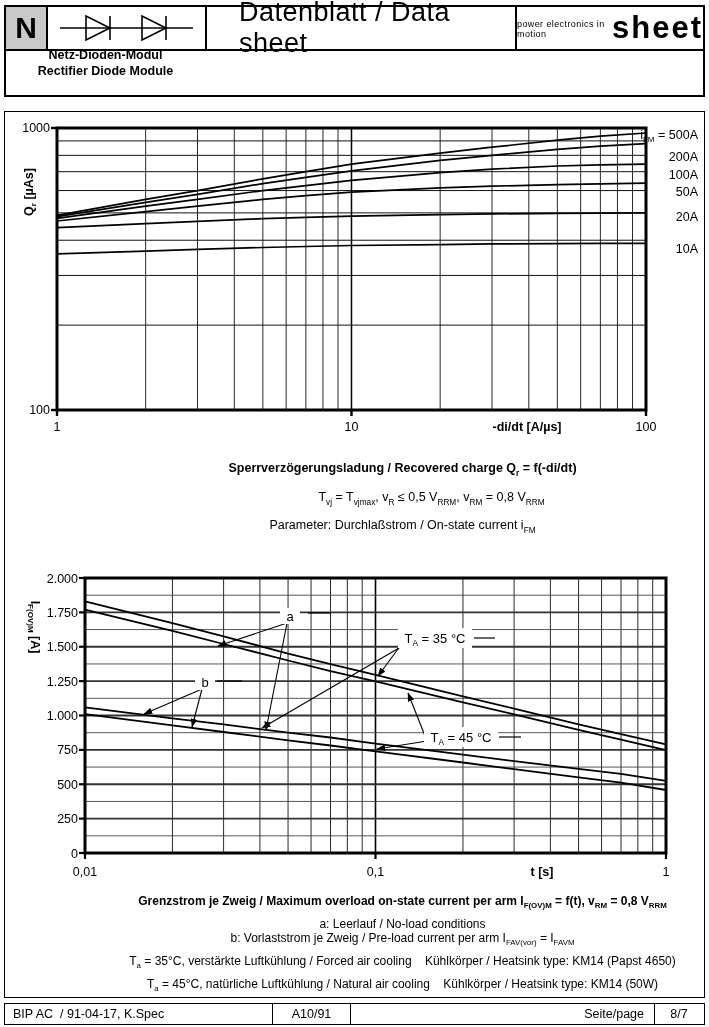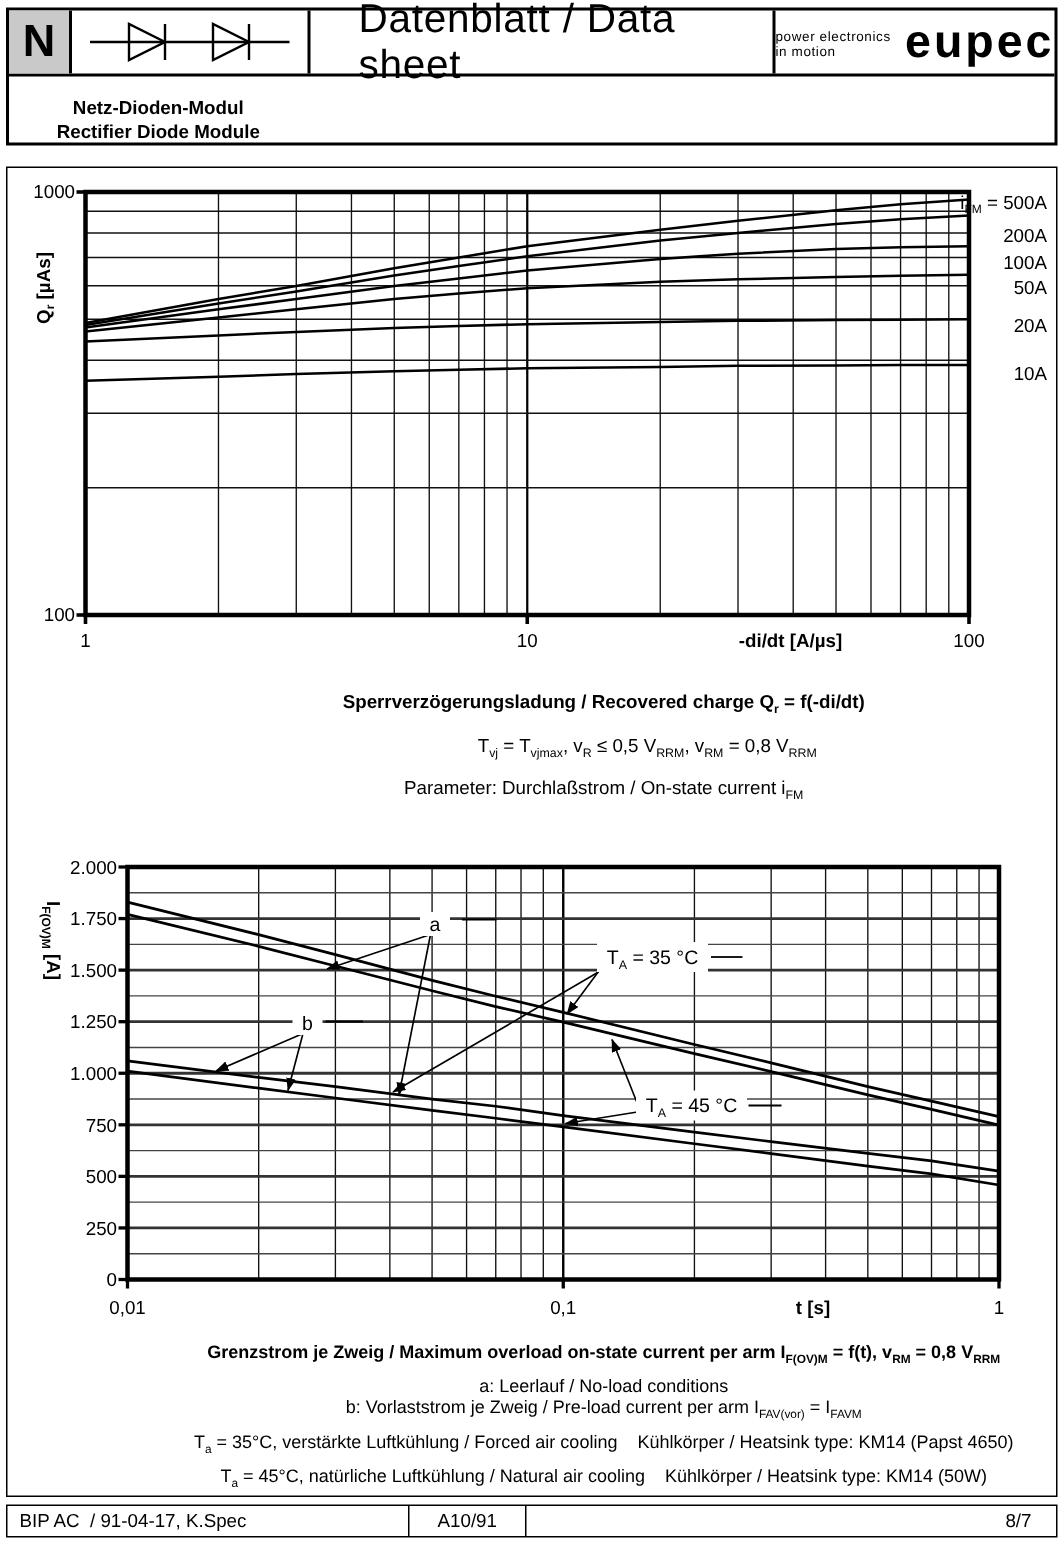--- a/index.html
+++ b/index.html
@@ -1,21 +1,21 @@
 <!DOCTYPE html>
 <html><head>
 <meta charset="utf-8">
 <style>
   html,body{margin:0;padding:0;background:#fff;}
   body{width:709px;height:1027px;position:relative;font-family:"Liberation Sans",sans-serif;color:#000;overflow:hidden;}
   .abs{position:absolute;}
   
   .hdr{position:absolute;left:4px;top:5px;width:701px;height:92px;border:2px solid #000;box-sizing:border-box;background:#fff;}
   .hrow1{position:absolute;left:0;top:0;width:100%;height:44px;border-bottom:2px solid #000;box-sizing:border-box;}
-  .hrow2{position:absolute;left:0;top:51px;width:100%;height:46px;box-sizing:border-box;}
+  .hrow2{position:absolute;left:0;top:34px;width:100%;height:46px;box-sizing:border-box;}
   .ncell{position:absolute;left:0px;top:0px;width:42px;height:42px;background:#c9c9c9;border-right:2px solid #000;box-sizing:border-box;display:flex;align-items:center;justify-content:center;font-size:30px;font-weight:bold;}
   .symcell{position:absolute;left:42px;top:0;width:157px;height:42px;display:flex;align-items:center;justify-content:center;}
   .titlecell{position:absolute;left:199px;top:0;width:312px;height:42px;border-left:2px solid #000;border-right:2px solid #000;box-sizing:border-box;display:flex;align-items:center;justify-content:center;font-size:27px;letter-spacing:0.5px;padding-left:32px;}
   .logocell{position:absolute;left:511px;top:0;width:186px;height:42px;display:flex;flex-direction:row;align-items:center;justify-content:center;}
   .tagline{font-size:9px;letter-spacing:0.4px;margin-bottom:-2px;}
   .wordmark{font-size:31px;font-weight:bold;letter-spacing:2px;line-height:0.9;}
   .typecell{position:absolute;left:0;top:0;width:199px;height:46px;display:flex;flex-direction:column;align-items:center;justify-content:center;font-size:12.5px;font-weight:bold;line-height:1.25;}
   .partcell{position:absolute;left:199px;top:0;width:312px;height:46px;border-left:2px solid #000;border-right:2px solid #000;box-sizing:border-box;display:flex;align-items:center;justify-content:center;font-size:21px;font-weight:bold;letter-spacing:0.5px;}
   .emptycell{position:absolute;left:511px;top:0;width:186px;height:46px;}
   
@@ -49,21 +49,21 @@
           <polygon points="32,8 32,32 56,20"></polygon>
           <line x1="56" y1="8" x2="56" y2="32"></line>
           <polygon points="88,8 88,32 112,20"></polygon>
           <line x1="112" y1="8" x2="112" y2="32"></line>
         </g>
       </svg>
     </div>
     <div class="titlecell">Datenblatt / Data sheet</div>
     <div class="logocell">
       <div class="tagline">power electronics in motion</div>
-      <div class="wordmark">eupec</div>
+      <div class="wordmark">sheet</div>
     </div>
   </div>
   <div class="hrow2">
     <div class="typecell">
       <div>Netz-Dioden-Modul</div>
       <div>Rectifier Diode Module</div>
     </div>
     <div class="emptycell"></div>
   </div>
 </div>
@@ -229,14 +229,15 @@
 
 <div class="cap b cap2" style="top:894px;">Grenzstrom je Zweig / Maximum overload on-state current per arm I<sub>F(OV)M</sub> = f(t), v<sub>RM</sub> = 0,8 V<sub>RRM</sub></div>
 <div class="cap cap2" style="top:917px;">a: Leerlauf / No-load conditions</div>
 <div class="cap cap2" style="top:931px;">b: Vorlaststrom je Zweig / Pre-load current per arm I<sub>FAV(vor)</sub> = I<sub>FAVM</sub></div>
 <div class="cap cap2" style="top:954px;">T<sub>a</sub> = 35°C, verstärkte Luftkühlung / Forced air cooling    Kühlkörper / Heatsink type: KM14 (Papst 4650)</div>
 <div class="cap cap2" style="top:977px;">T<sub>a</sub> = 45°C, natürliche Luftkühlung / Natural air cooling    Kühlkörper / Heatsink type: KM14 (50W)</div>
 
 <div class="ftr">
   <div class="fc fc1">BIP AC  / 91-04-17, K.Spec</div>
   <div class="fc fc2">A10/91</div>
+  <div class="fc fc3">Seite/page</div>
   <div class="fc fc4">8/7</div>
 </div>
 
 </body></html>

